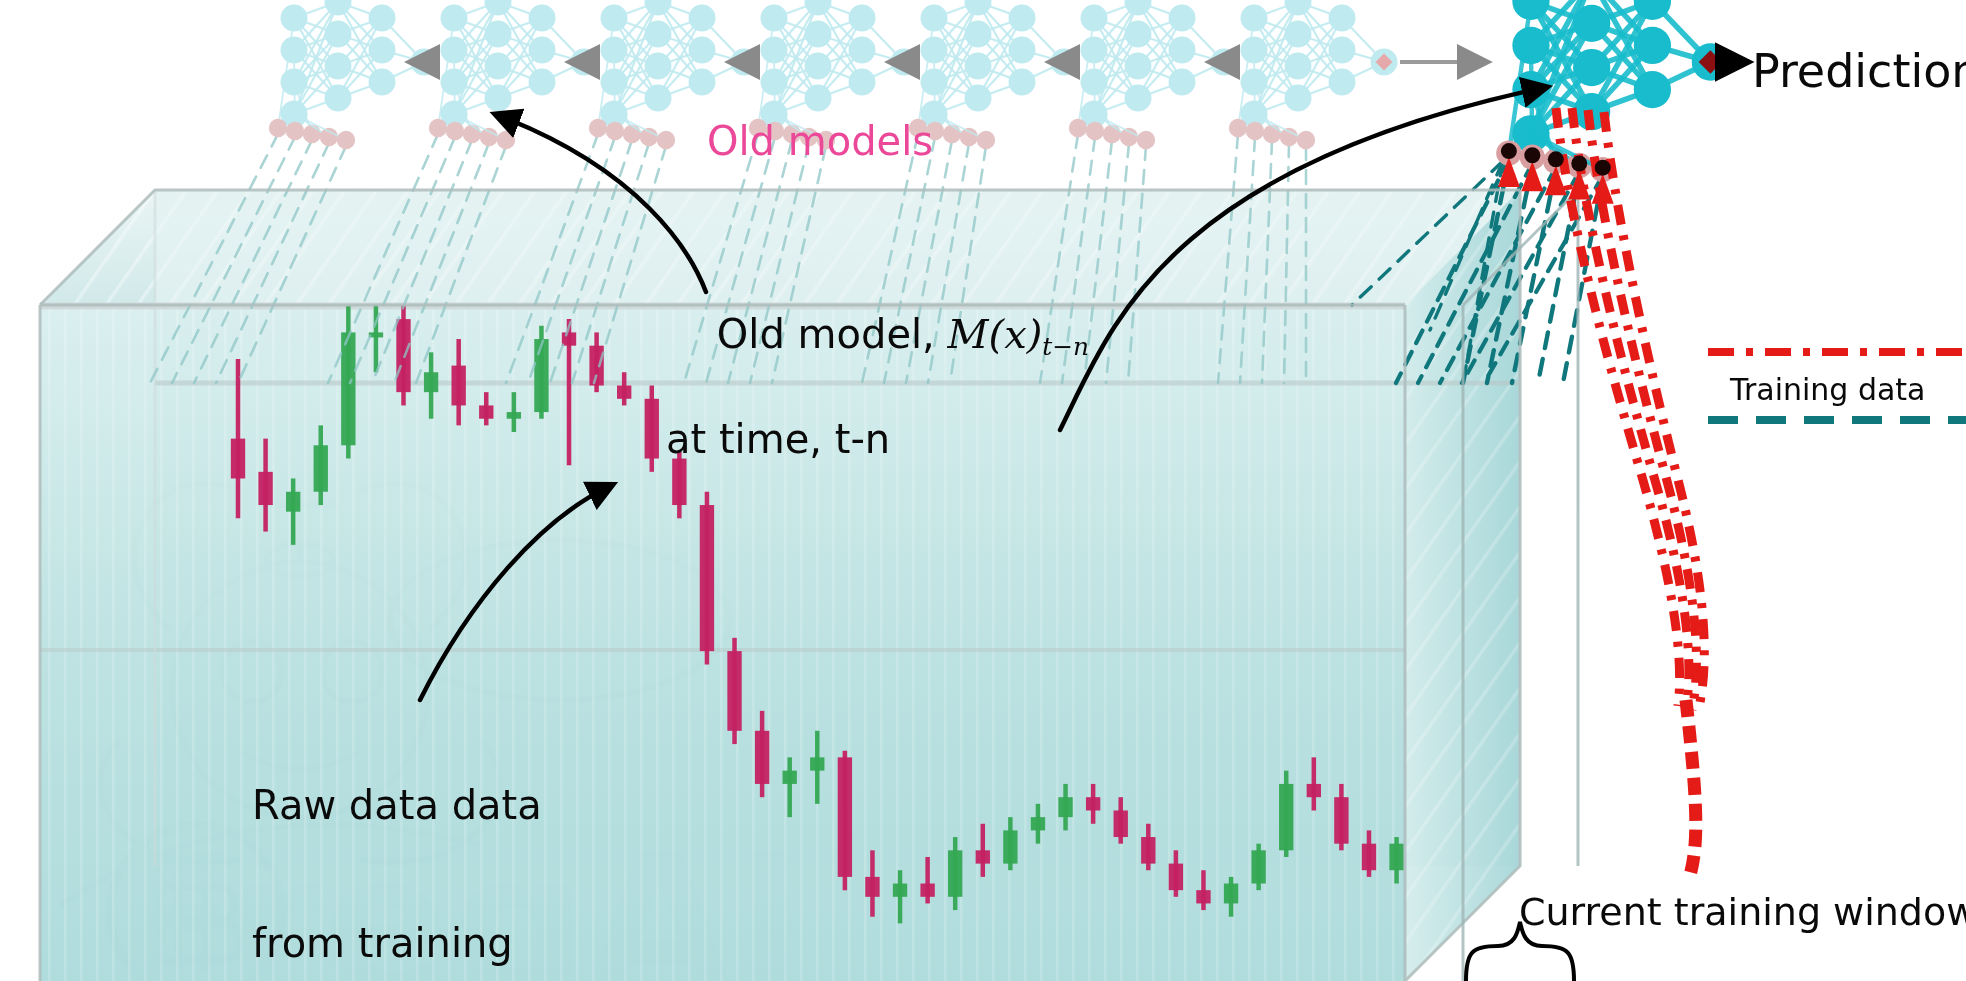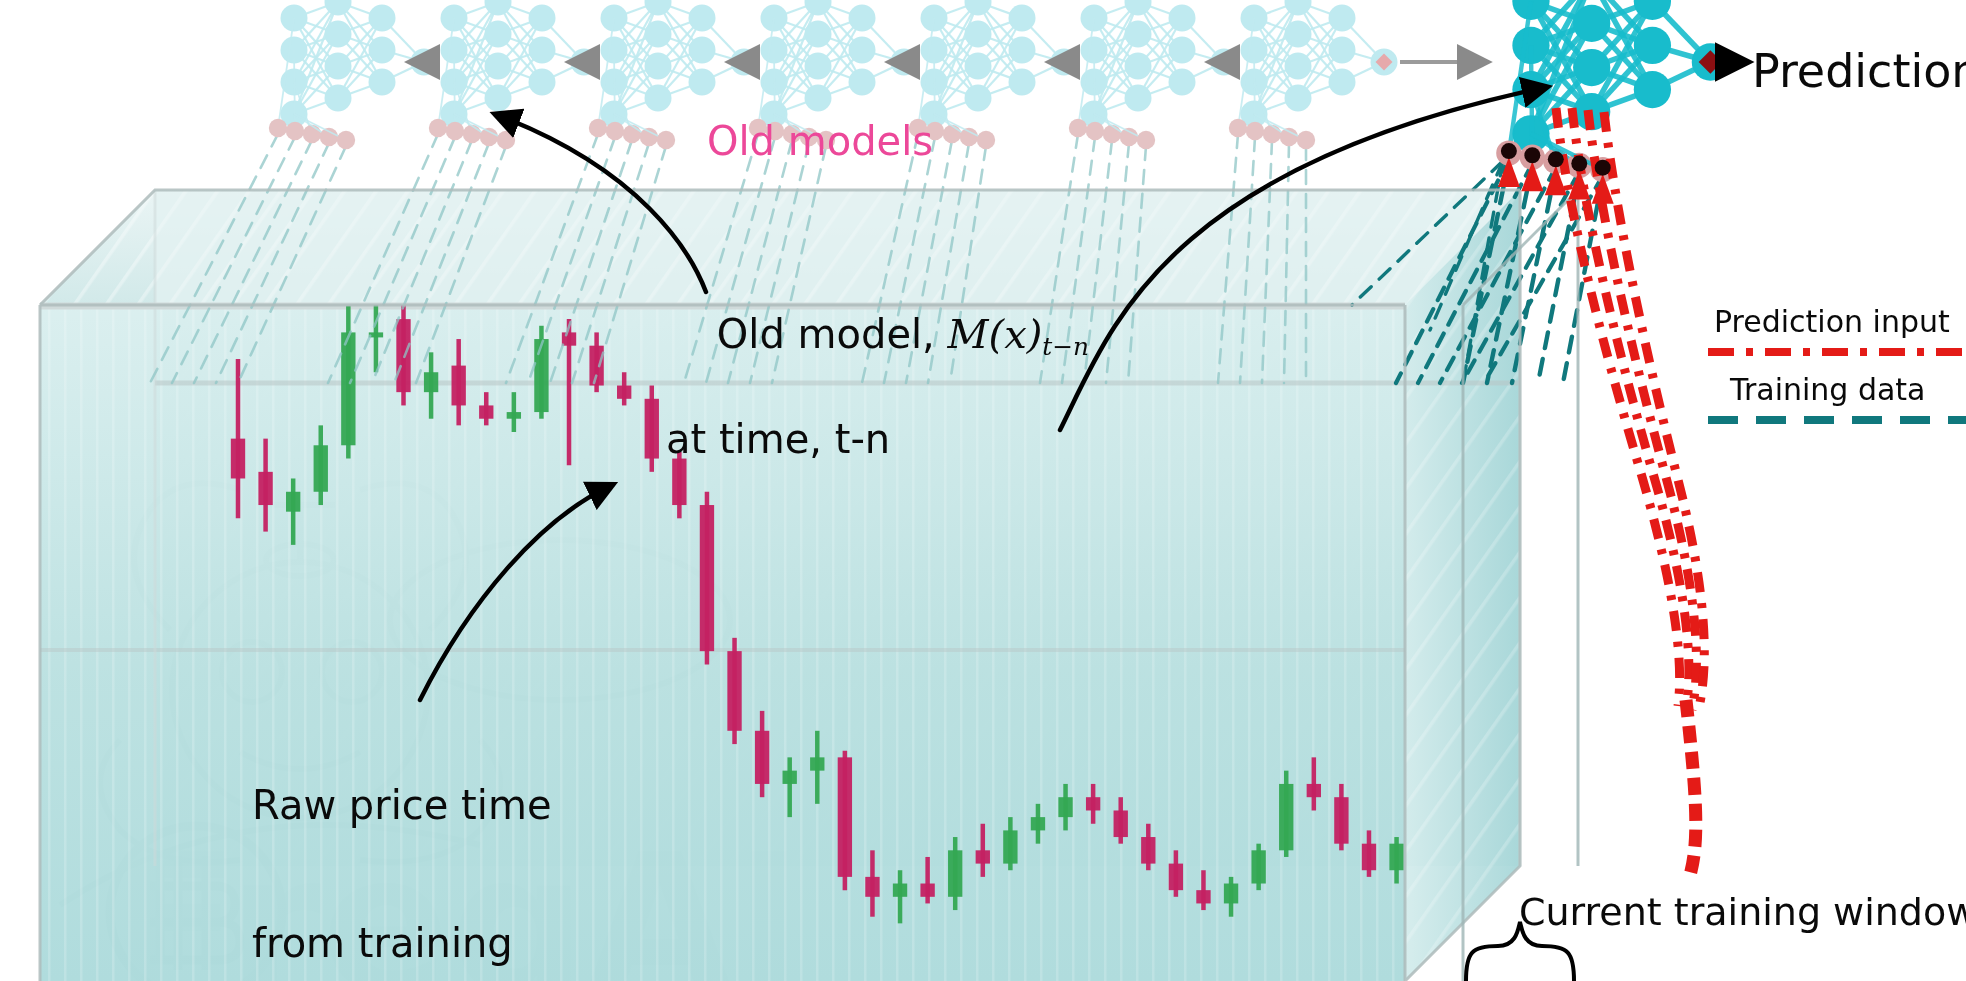--- a/index.html
+++ b/index.html
@@ -828,25 +828,24 @@
 
   <div class="txt t-label" style="left:618px;top:265px;margin-left:48px;">
     <span>​<span>Old model, </span><span class="math-i">M</span><span class="math-i">(</span><span class="math-i">x</span><span class="math-i">)</span><span class="math-sub">t−n</span></span>
     <div>at time, t-n</div>
   </div>
 
   <div class="txt t-label" style="left:1058px;top:425px;">
   </div>
 
   <div class="txt t-label" style="left:252px;top:690px;">
-    <div>Raw price time</div>
+    <div>Raw data data</div>
     <div>from training</div>
   </div>
 
   <div class="txt t-pred" style="left:1752px;top:44px;">Prediction</div>
 
   <div class="txt t-ctw" style="left:1519px;top:890px;">Current training window</div>
 
-  <div class="txt t-legend" style="left:1714px;top:304px;">Prediction input</div>
 
   <div class="txt t-legend" style="left:1730px;top:372px;">Training data</div>
 
 </div>
 
 </body></html>

